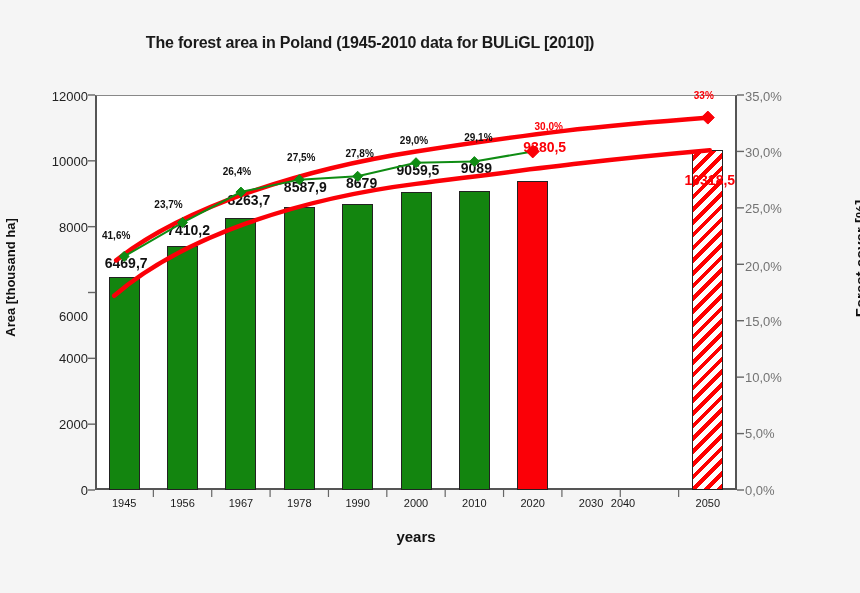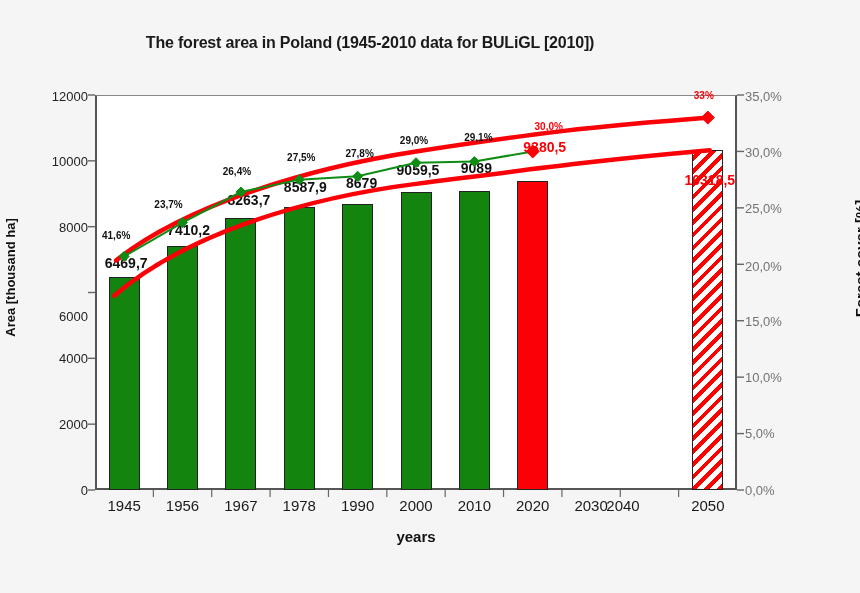--- a/index.html
+++ b/index.html
@@ -49,21 +49,21 @@
     text-align:center;
     font-size:15px;font-weight:bold;color:#111;
     transform:rotate(-90deg);
   }
   .axis-title-x{
     position:absolute;left:95px;top:528px;width:642px;
     text-align:center;font-size:15px;font-weight:bold;color:#111;
   }
   .xtick-label{
     position:absolute;top:497px;
-    text-align:center;font-size:15px;color:#1a1a1a;
+    text-align:center;font-size:11px;color:#1a1a1a;
     transform:translateX(-50%);white-space:nowrap;
   }
   .bar{position:absolute;box-sizing:border-box;border:1.5px solid #222;}
   .bar-green{background:#13850f;}
   .bar-red{background:#fb0007;}
   .bar-hatch{
     background:repeating-linear-gradient(
       -45deg,#ff0000 0 4px,#ffffff 4px 9px);
   }
   .dlabel{

